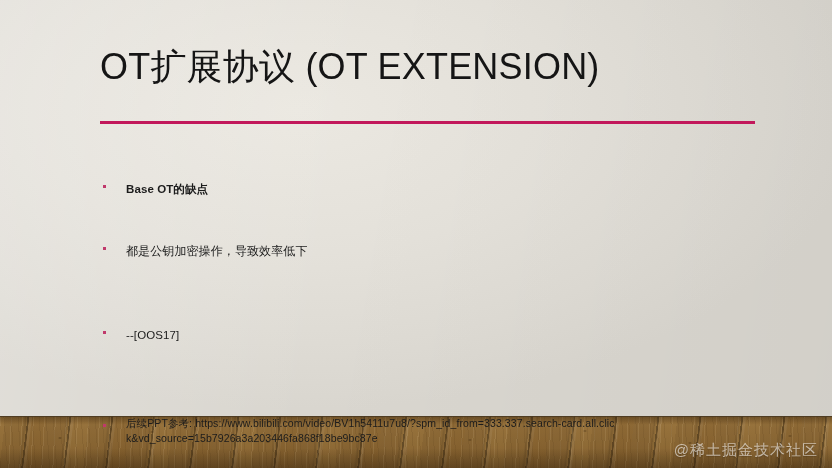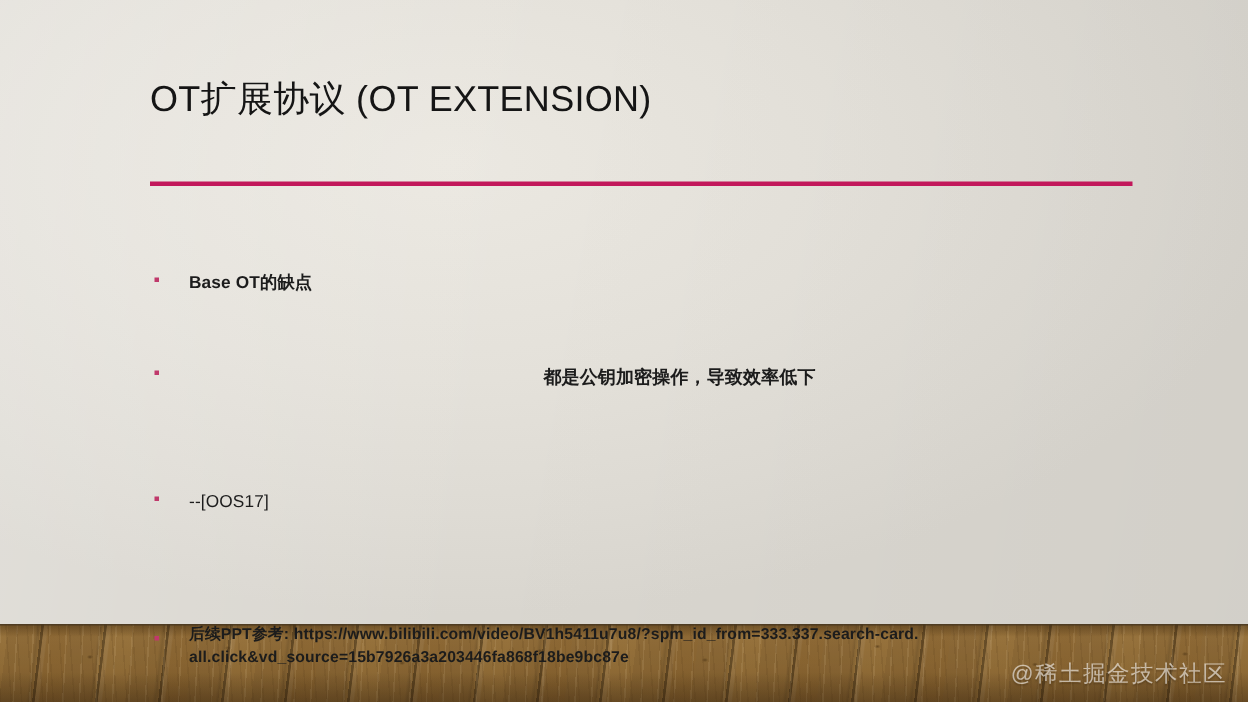--- a/index.html
+++ b/index.html
@@ -110,21 +110,21 @@
     height: 1px;
     background: #4a3a22;
     opacity: 0.85;
   }
 
   
   .title {
     position: absolute;
     left: 100px;
     top: 48px;
-    font-size: 24px;
+    font-size: 36px;
     line-height: 38px;
     letter-spacing: 0.2px;
     color: #151515;
     font-weight: 400;
     white-space: nowrap;
   }
 
   .rule {
     position: absolute;
     left: 100px;
@@ -159,40 +159,39 @@
   .bullet-row .txt {
     display: block;
     font-size: 11.5px;
     line-height: 22px;
     color: #1c1c1c;
     font-weight: 700;
     letter-spacing: 0.1px;
     margin-top: 40px;
   }
   .bullet-row.cn .txt {
-    font-weight: 700;
+    font-weight: 400;
     font-size: 12px;
-    text-align: center;
   }
   .bullet-row.spacer {
     height: 22px;
   }
   .bullet-row.gap-lg {
     height: 30px;
   }
 
   .cite .txt { font-weight: 400; font-size: 11.5px; }
   .cite .hl { color: #e8192c; }
 
   .url-row { padding-left: 26px; }
   .url-row .dot { top: 8px; }
   .url-row .txt {
     font-size: 10.5px;
     line-height: 15px;
-    font-weight: 700;
+    font-weight: 400;
     color: #1c1c1c;
     word-break: break-all;
     display: block;
     max-width: 490px;
   }
 
   
   .watermark {
     position: absolute;
     right: 14px;

